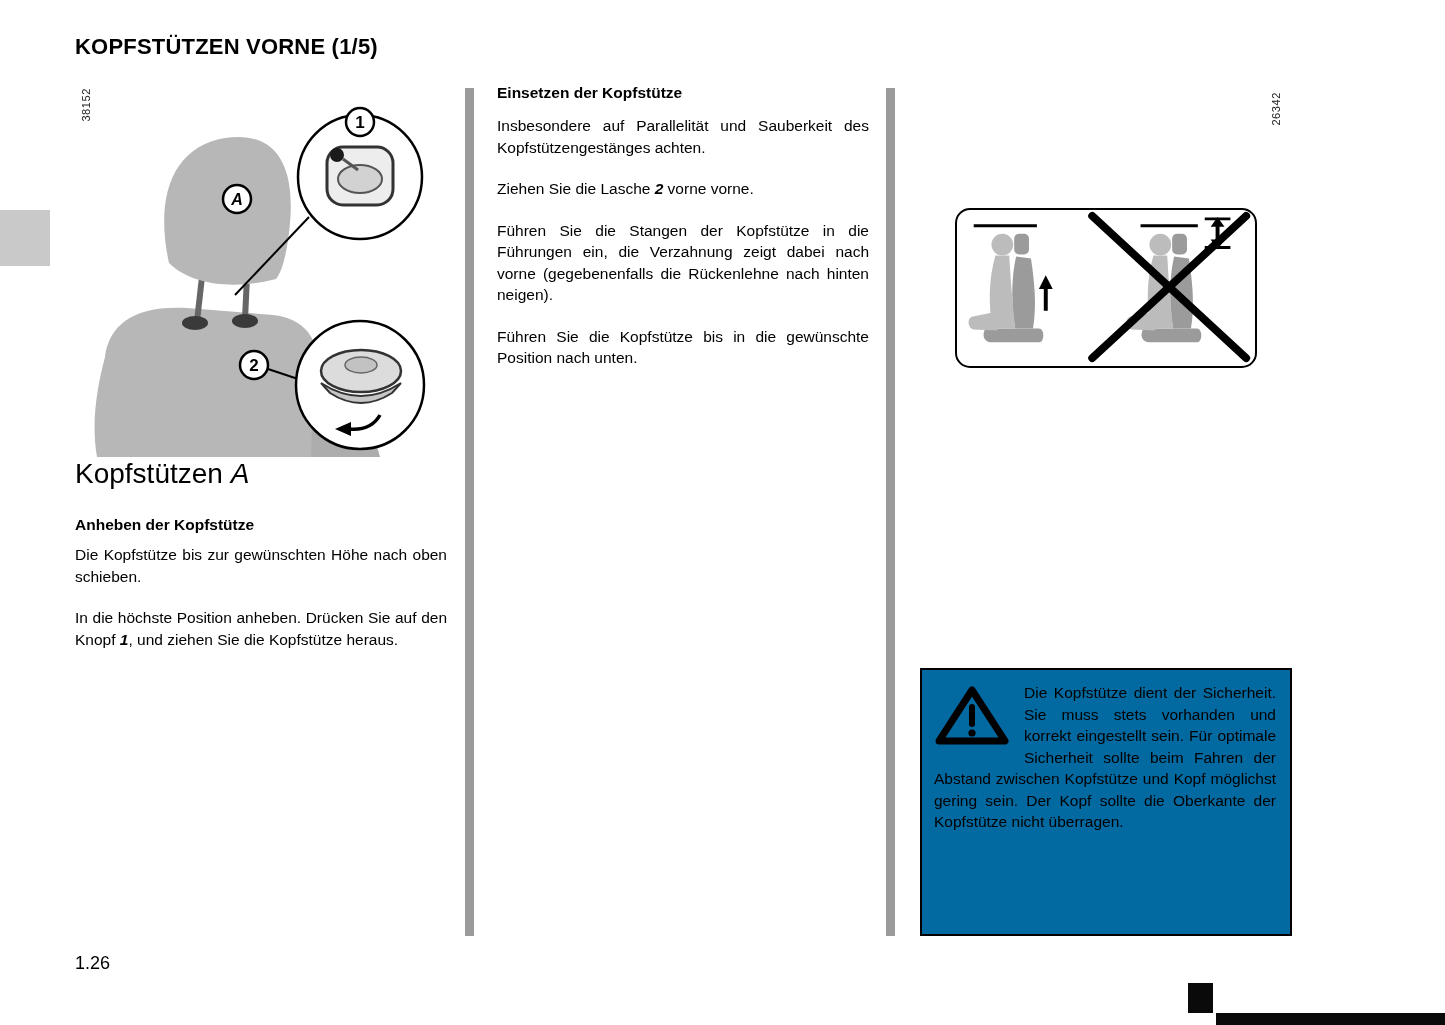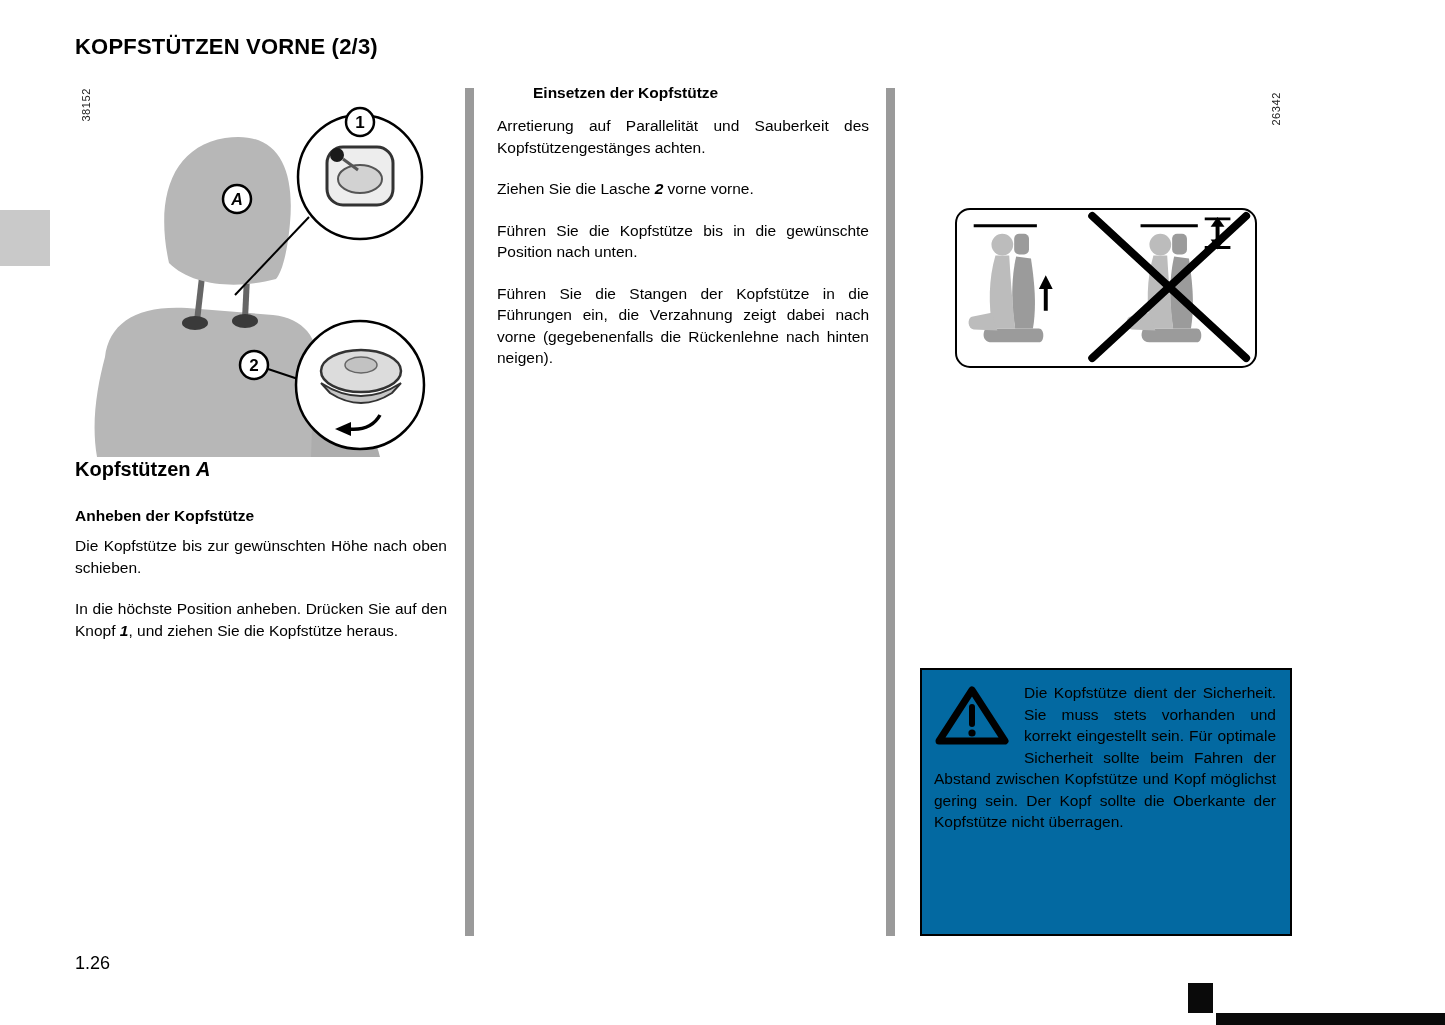--- a/index.html
+++ b/index.html
@@ -17,21 +17,21 @@
 
   .divider { position:absolute; top:88px; width:9px; height:848px; background:#9a9a9a; }
   .divider-1 { left:465px; }
   .divider-2 { left:886px; }
 
   .seat-figure { position:absolute; left:75px; top:95px; width:385px; height:362px; }
 
   .left-col { position:absolute; left:75px; top:458px; width:372px; }
   .mid-col  { position:absolute; left:497px; top:84px;  width:372px; }
 
-  .section-heading { font-size:20px; font-weight:bold; margin:0 0 26px 0; }
+  .section-heading { font-size:28px; font-weight:normal; margin:0 0 26px 0; }
   .section-heading .it { font-style:italic; }
   h3.sub { font-size:15.5px; font-weight:bold; margin:0 0 10px 0; }
   p.body { font-size:15.5px; line-height:21.5px; text-align:justify; margin:0 0 20px 0; }
   .num { font-weight:bold; font-style:italic; }
 
   .page-number { position:absolute; left:75px; top:953px; font-size:18px; }
 
   .position-figure { position:absolute; left:955px; top:208px; width:302px; height:160px;
                      border:2px solid #000; border-radius:15px; overflow:hidden; background:#fff; }
   .position-figure svg { display:block; width:100%; height:100%; }
@@ -44,21 +44,21 @@
   .black-square { position:absolute; left:1188px; top:983px; width:25px; height:30px; background:#0a0a0a; }
   .bottom-bar   { position:absolute; left:1216px; top:1013px; width:229px; height:12px; background:#0a0a0a; }
 
   svg text { font-family:"Liberation Sans", sans-serif; }
 </style>
 </head>
 <body>
 
 <div class="page">
 
-  <div class="page-title">KOPFSTÜTZEN VORNE (2/3)</div>
+  <div class="page-title">KOPFSTÜTZEN VORNE (1/5)</div>
 
   <div class="vref vref-left">38152</div>
   <div class="vref vref-right">26342</div>
 
   <div class="tab-left"></div>
 
   <div class="divider divider-1"></div>
   <div class="divider divider-2"></div>
 
   <div class="seat-figure">
@@ -105,25 +105,25 @@
     <h2 class="section-heading"><span>Kopfstützen </span><span class="it">A</span></h2>
 
     <h3 class="sub">Anheben der Kopfstütze</h3>
     <p class="body">Die Kopfstütze bis zur gewünschten Höhe nach oben schieben.</p>
 
 
     <p class="body"><span>In die höchste Position anheben. Drücken Sie auf den Knopf </span><span class="num">1</span><span>, und ziehen Sie die Kopfstütze heraus.</span></p>
   </div>
 
   <div class="mid-col">
-    <h3 class="sub" style="margin-bottom:13px;margin-left:36px;">Einsetzen der Kopfstütze</h3>
-    <p class="body">Arretierung auf Parallelität und Sauberkeit des Kopfstützengestänges achten.</p>
+    <h3 class="sub" style="margin-bottom:13px;">Einsetzen der Kopfstütze</h3>
+    <p class="body">Insbesondere auf Parallelität und Sauberkeit des Kopfstützengestänges achten.</p>
     <p class="body"><span>Ziehen Sie die Lasche </span><span class="num">2</span><span> vorne vorne.</span></p>
+    <p class="body">Führen Sie die Stangen der Kopfstütze in die Führungen ein, die Verzahnung zeigt dabei nach vorne (gegebenenfalls die Rückenlehne nach hinten neigen).</p>
     <p class="body">Führen Sie die Kopfstütze bis in die gewünschte Position nach unten.</p>
-    <p class="body">Führen Sie die Stangen der Kopfstütze in die Führungen ein, die Verzahnung zeigt dabei nach vorne (gegebenenfalls die Rückenlehne nach hinten neigen).</p>
   </div>
 
   <div class="position-figure">
     <svg viewBox="0 0 300 158">
 
       <g>
         <line x1="16" y1="16" x2="80" y2="16" stroke="#000" stroke-width="3"></line>
         <rect x="57" y="24" width="15" height="21" rx="5" fill="#9b9b9b"></rect>
         <path d="M59,47 L74,49 C79,82 79,102 76,120 L58,120 C53,92 55,64 59,47 Z" fill="#9b9b9b"></path>
         <path d="M28,120 L82,120 C88,120 88,134 82,134 L34,134 C26,134 24,126 28,120 Z" fill="#9b9b9b"></path>

